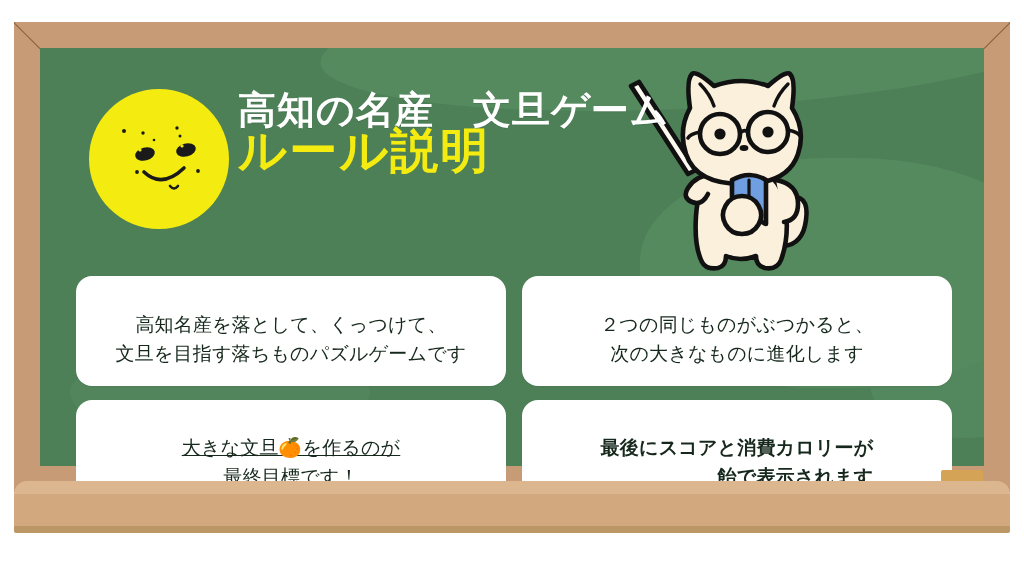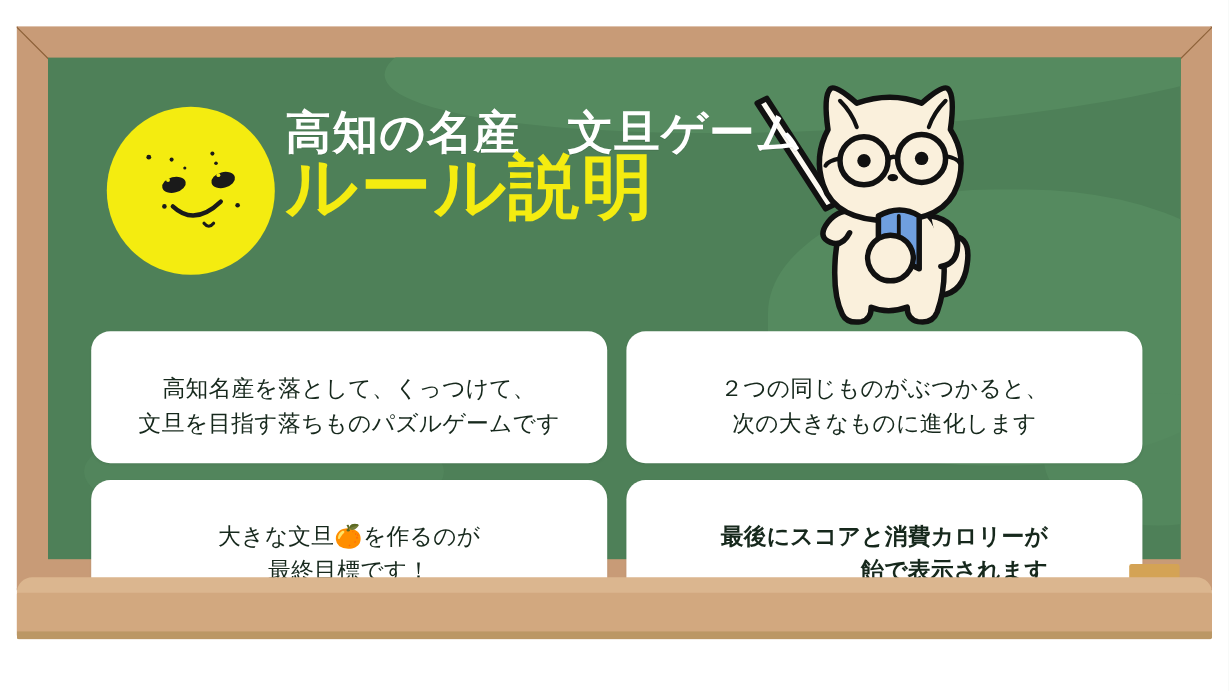--- a/index.html
+++ b/index.html
@@ -65,42 +65,42 @@
 
   
   .title-sub{
     position:absolute;left:238px;top:85px;
     font-size:38px;font-weight:bold;color:#ffffff;
     letter-spacing:1px;white-space:pre;
     text-shadow:0 1px 0 rgba(0,0,0,.10);
   }
   .title-main{
     position:absolute;left:238px;top:126px;
-    font-size:59px;font-weight:bold;color:#f4ec10;
+    font-size:48px;font-weight:bold;color:#f4ec10;
     letter-spacing:2px;white-space:pre;line-height:1.05;
   }
 
   
   .pomelo{position:absolute;left:88px;top:88px;width:142px;height:142px;}
 
   
   .cat{position:absolute;left:628px;top:56px;width:230px;height:230px;}
 
   
   .card{
     position:absolute;background:#ffffff;border-radius:16px;
     display:flex;align-items:center;justify-content:center;text-align:center;
     color:#16281c;
     box-shadow:0 1px 2px rgba(0,0,0,.05);
   }
   .card .txt{font-size:19px;line-height:1.55;white-space:pre-line;letter-spacing:.2px;margin-top:16px;}
   .card.bold .txt{font-weight:bold;}
   #card-1{left:76px;top:276px;width:430px;height:110px;}
   #card-2{left:522px;top:276px;width:430px;height:110px;}
-  #card-3{left:76px;top:400px;width:430px;height:108px;}
+  #card-3{left:76px;top:400px;width:430px;height:108px;text-decoration:underline;}
   #card-4{left:522px;top:400px;width:430px;height:108px;text-align:right;}
 </style>
 </head>
 <body>
 
 <div id="stage">
 
   <div class="frame">
     <div class="bevel"></div>
     <div class="miter m-tl">

